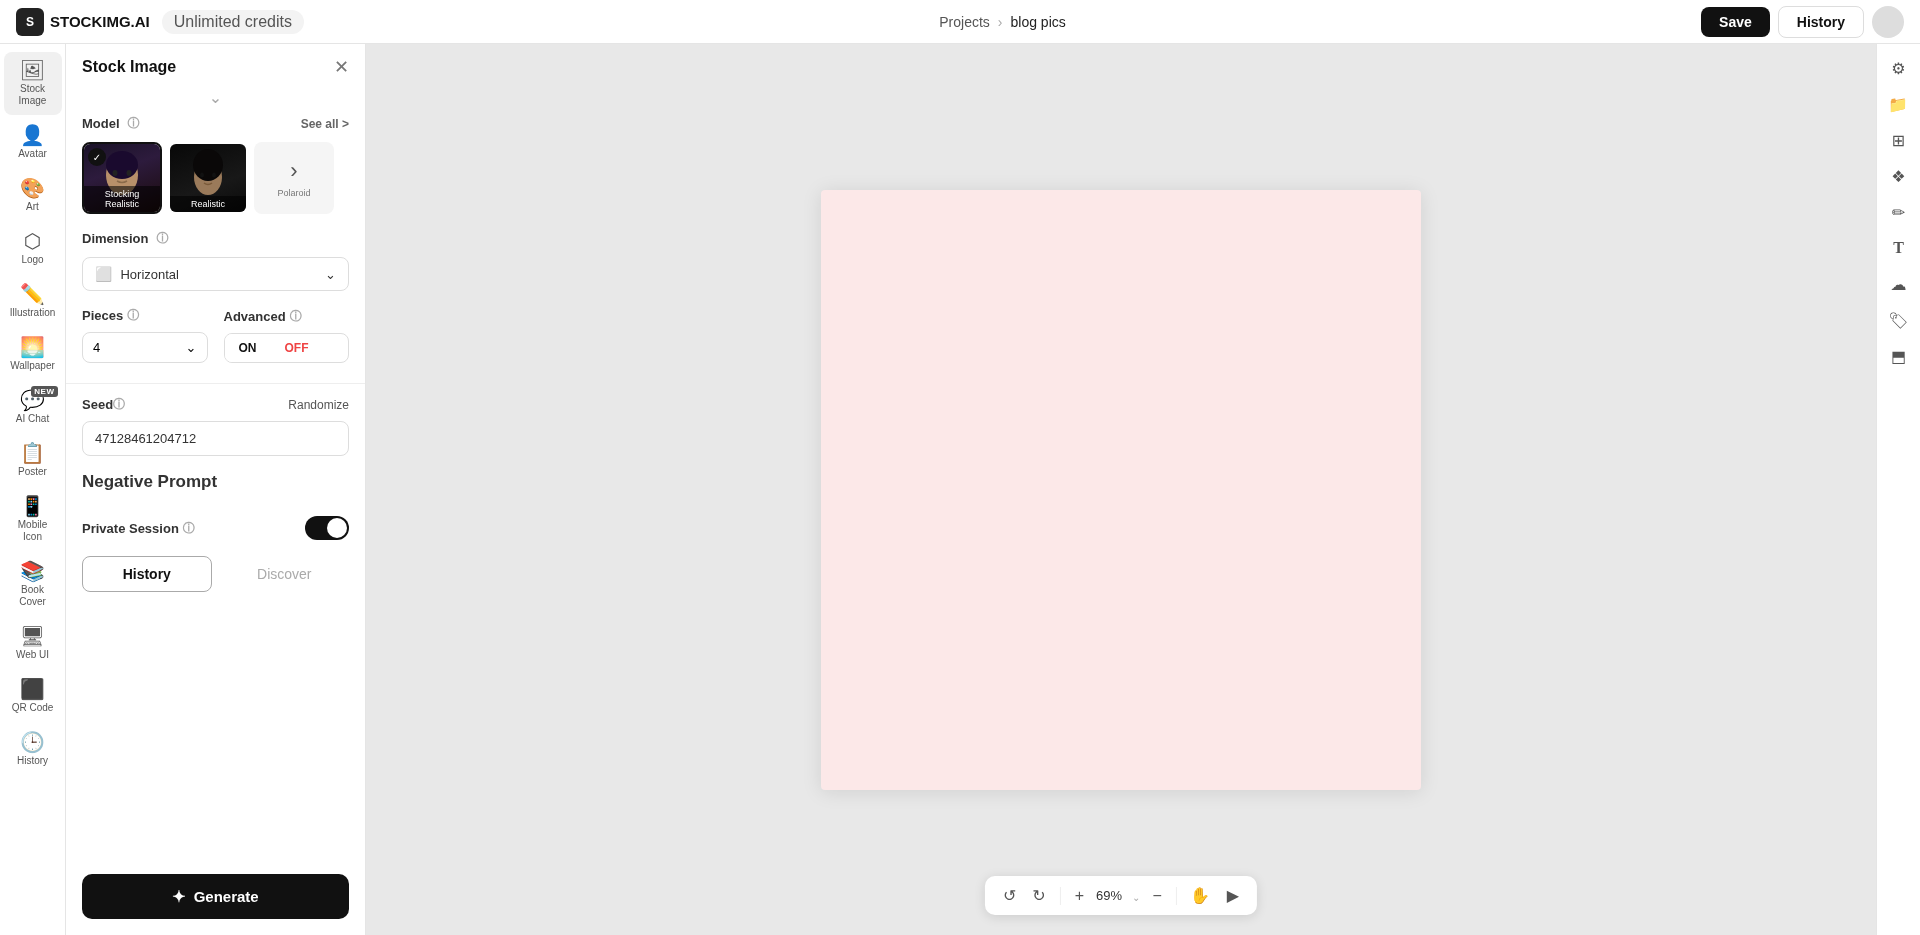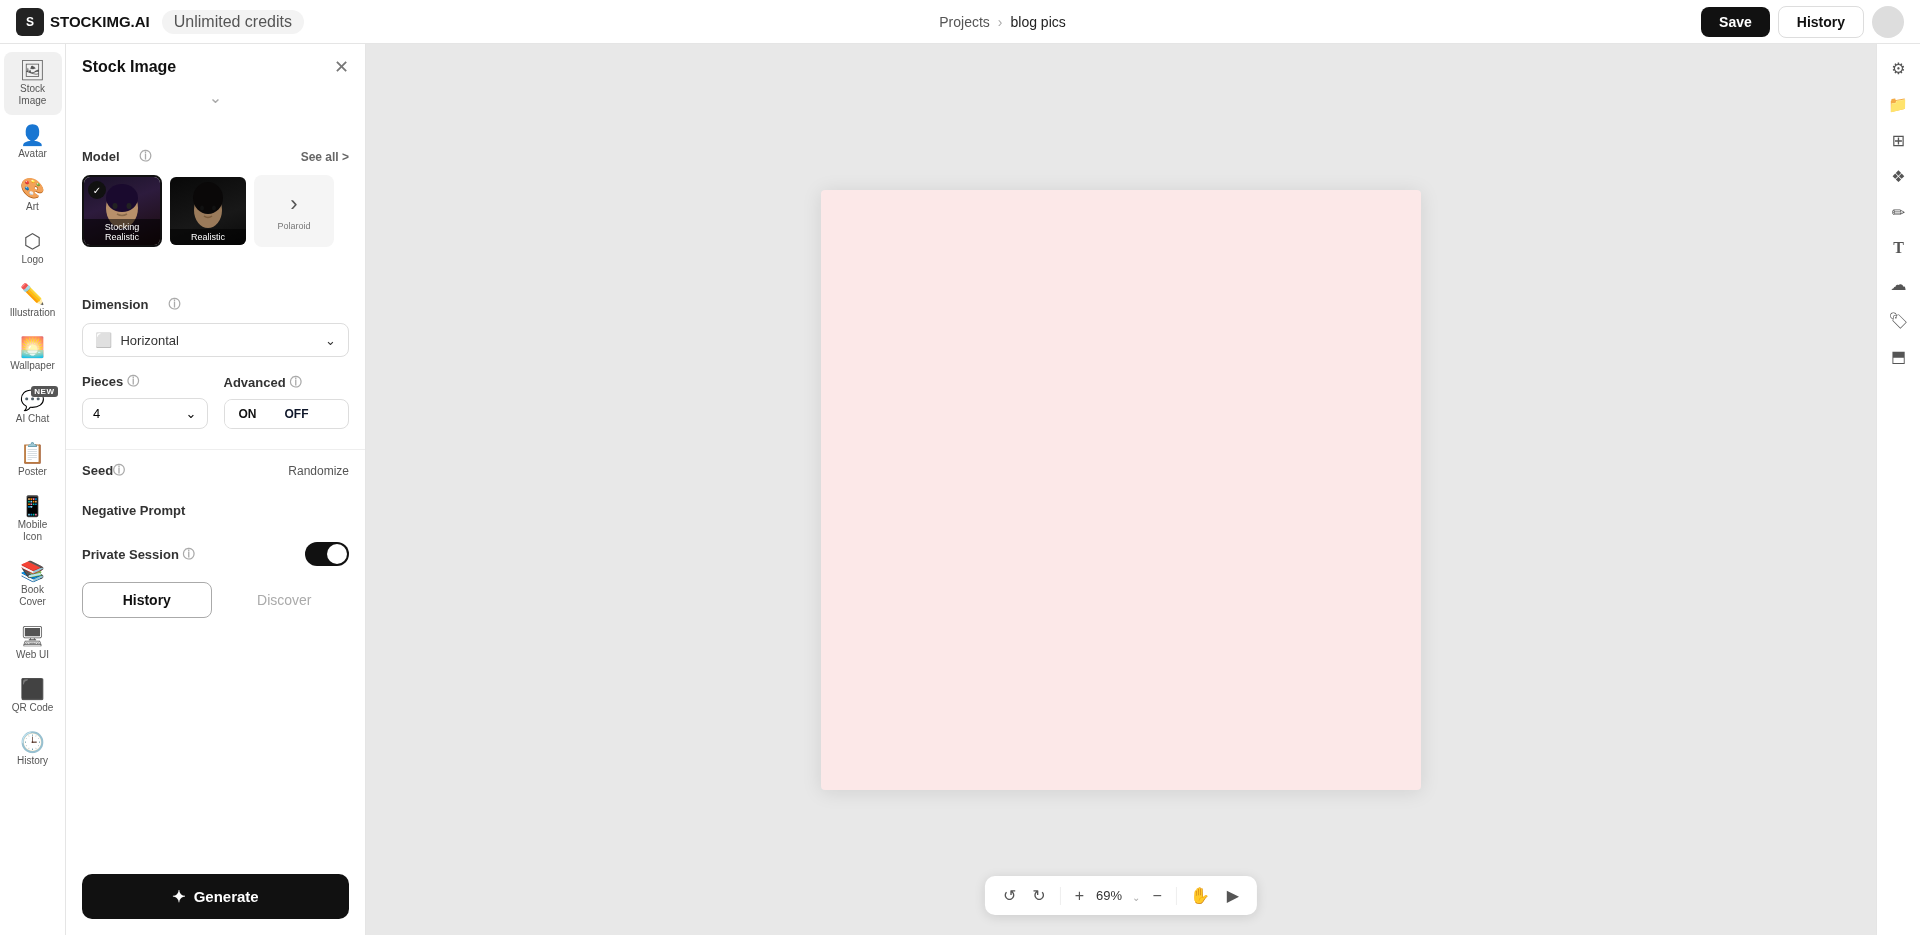--- a/index.html
+++ b/index.html
@@ -53,21 +53,21 @@
       padding: 14px 16px 10px; position: sticky; top: 0; background: #fff; z-index: 2;
     }
     .panel-title { font-size: 16px; font-weight: 600; color: #111; }
     .panel-close { background: none; border: none; cursor: pointer; color: #777; font-size: 18px; line-height: 1; }
     .panel-scroll-hint { display: flex; justify-content: center; padding: 2px 0 8px; }
     .panel-scroll-hint-arrow { color: #aaa; font-size: 16px; }
 
     .panel-section { padding: 0 16px 16px; }
     .panel-section-label {
       font-size: 13px; font-weight: 600; color: #333; margin-bottom: 10px;
-      display: flex; align-items: center; gap: 20px; margin-top: 33px;
+      display: flex; align-items: center; gap: 8px;
     }
     .info-icon { color: #aaa; font-size: 12px; cursor: pointer; }
     .see-all { margin-left: auto; font-size: 12px; color: #666; cursor: pointer; }
 
     
     .model-cards { display: flex; gap: 6px; }
     .model-card {
       position: relative; width: 80px; height: 72px; border-radius: 8px;
       overflow: hidden; cursor: pointer; border: 2px solid transparent; flex-shrink: 0;
     }
@@ -112,37 +112,37 @@
     .field-group { flex: 1; }
     .field-label { font-size: 13px; font-weight: 600; color: #333; margin-bottom: 8px; display: flex; align-items: center; gap: 4px; }
     .pieces-select {
       border: 1px solid #ddd; border-radius: 8px; padding: 7px 10px;
       font-size: 13px; background: #fff; display: flex; align-items: center; justify-content: space-between;
       cursor: pointer; width: 100%;
     }
     .toggle-group { display: flex; border: 1px solid #ddd; border-radius: 8px; overflow: hidden; }
     .toggle-btn {
       padding: 7px 14px; font-size: 12px; font-weight: 600; background: #fff;
-      border: none; cursor: pointer; color: #0f172a;
+      border: none; cursor: pointer; color: #ef4444;
     }
     .toggle-btn.active { background: #fff; color: #111; }
 
     .divider { border: none; border-top: 1px solid #eee; margin: 4px 0 12px; }
 
     
     .seed-row { display: flex; align-items: center; justify-content: space-between; margin-bottom: 8px; }
     .seed-label { font-size: 13px; font-weight: 600; color: #333; display: flex; align-items: center; }
     .randomize-btn { font-size: 12px; color: #555; background: none; border: none; cursor: pointer; }
     .seed-input {
       width: 100%; border: 1px solid #ddd; border-radius: 8px;
       padding: 9px 12px; font-size: 13px; color: #333; outline: none;
     }
 
     
-    .neg-prompt-label { font-size: 13px; font-weight: 600; color: #333; margin-bottom: 8px; }
+    .neg-prompt-label { font-size: 17px; font-weight: 600; color: #333; margin-bottom: 8px; }
     .neg-prompt-textarea {
       width: 100%; border: 1px solid #ddd; border-radius: 8px;
       padding: 9px 12px; font-size: 13px; color: #333; height: 90px; resize: none; outline: none;
     }
 
     
     .private-row { display: flex; align-items: center; justify-content: space-between; padding: 0 16px 16px; }
     .private-label { font-size: 13px; font-weight: 600; color: #333; display: flex; align-items: center; gap: 4px; }
     .toggle-switch {
       width: 44px; height: 24px; background: #111; border-radius: 12px;
@@ -375,20 +375,21 @@
     <hr class="divider">
 
     <div class="panel-section">
       <div class="seed-row">
         <div class="seed-label">
           <span>Seed</span>
           <span class="info-icon">ⓘ</span>
         </div>
         <button class="randomize-btn">Randomize</button>
       </div>
+      <input class="seed-input" type="text" value="47128461204712" style="">
     </div>
 
     <div class="panel-section">
       <div class="neg-prompt-label">Negative Prompt</div>
     </div>
 
     <div class="private-row">
       <div class="private-label">
         <span>Private Session</span>
         <span class="info-icon">ⓘ</span>

